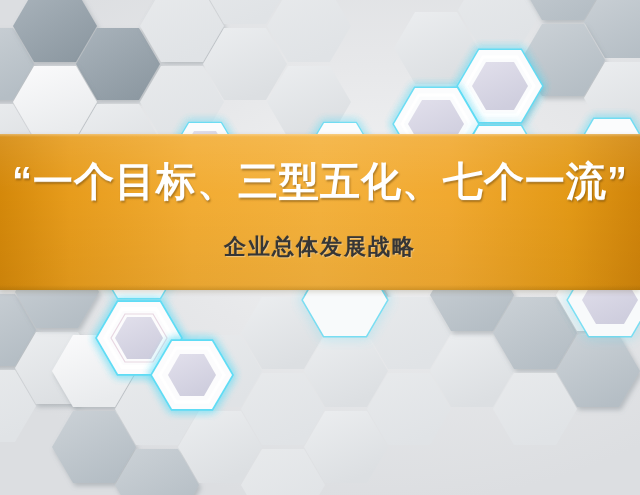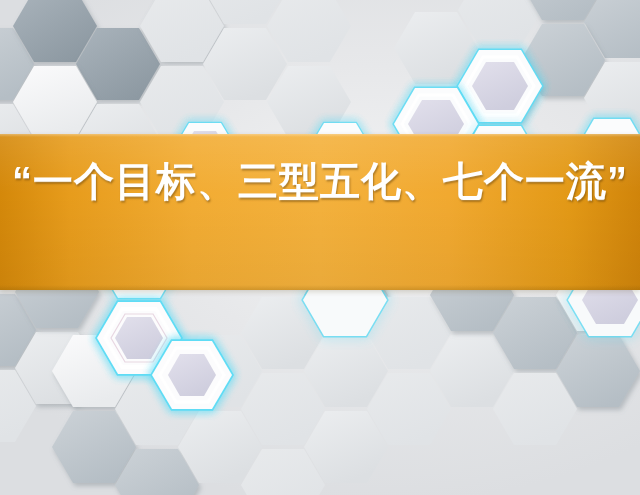--- a/index.html
+++ b/index.html
@@ -273,14 +273,15 @@
     </g>
   </svg>
 
   <div class="band">
     <div class="band-top-sheen"></div>
     <div class="band-bottom-shade"></div>
   </div>
 
   <div class="title">“一个目标、三型五化、七个一流”</div>
 
+  <div class="subtitle">企业总体发展战略</div>
 
 </div>
 
 </body></html>

